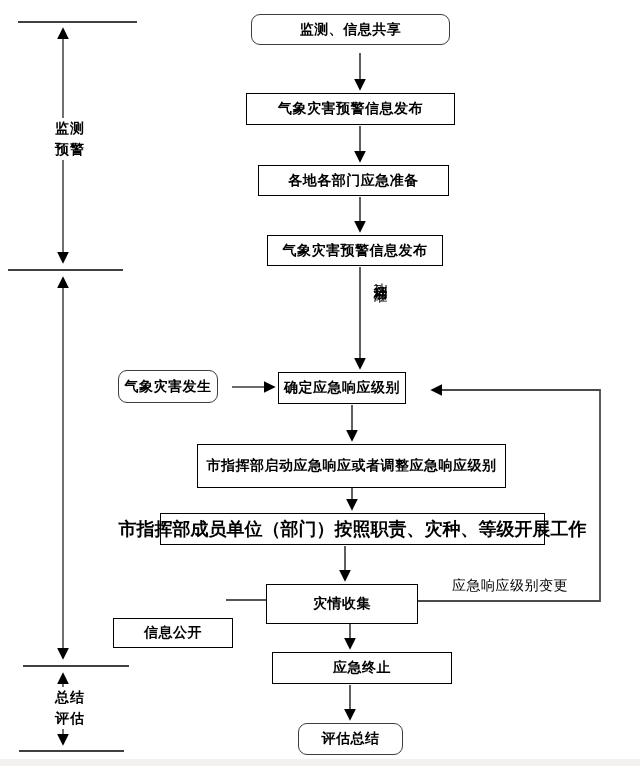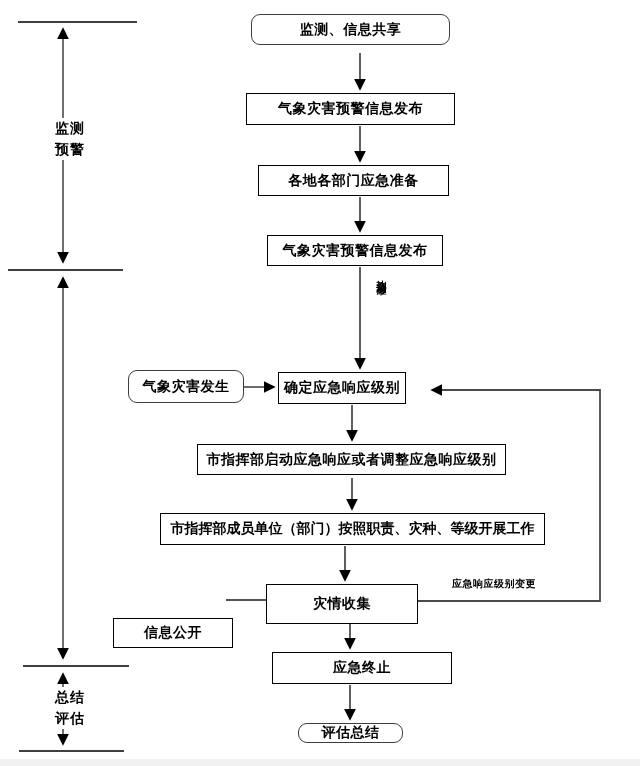--- a/index.html
+++ b/index.html
@@ -32,21 +32,21 @@
     text-align:center;
     font-size:14px;font-weight:bold;color:#000;
     line-height:21px;
     white-space:pre-line;
     background:#ffffff;
     z-index:3;
     letter-spacing:1px;
   }
   .edge-label{
     position:absolute;
-    font-size:10px;font-weight:bold;color:#000;
+    font-size:14px;font-weight:normal;color:#000;
     z-index:3;
     letter-spacing:0.5px;
   }
   .edge-label.vertical{
     writing-mode:vertical-rl;
     text-orientation:upright;
     line-height:18px;
     letter-spacing:1px;
   }
   #bottom-strip{
@@ -101,34 +101,34 @@
 评估</div>
 
   <div class="node rounded" style="left:251px;top:14px;width:199px;height:31px">监测、信息共享</div>
 
   <div class="node" style="left:246px;top:93px;width:209px;height:32px">气象灾害预警信息发布</div>
 
   <div class="node" style="left:258px;top:165px;width:191px;height:31px">各地各部门应急准备</div>
 
   <div class="node" style="left:267px;top:235px;width:176px;height:31px">气象灾害预警信息发布</div>
 
-  <div class="node rounded" style="left:128px;top:370px;width:116px;height:33px">气象灾害发生</div>
+  <div class="node rounded" style="left:118px;top:370px;width:100px;height:33px">气象灾害发生</div>
 
   <div class="node" style="left:278px;top:372px;width:128px;height:32px">确定应急响应级别</div>
 
-  <div class="node" style="left:197px;top:444px;width:309px;height:31px">市指挥部启动应急响应或者调整应急响应级别</div>
+  <div class="node" style="left:197px;top:444px;width:309px;height:44px">市指挥部启动应急响应或者调整应急响应级别</div>
 
-  <div class="node" style="left:160px;top:513px;width:385px;height:32px;font-size:14px;letter-spacing:0">市指挥部成员单位（部门）按照职责、灾种、等级开展工作</div>
+  <div class="node" style="left:160px;top:513px;width:385px;height:32px;font-size:18px;letter-spacing:0">市指挥部成员单位（部门）按照职责、灾种、等级开展工作</div>
 
   <div class="node" style="left:113px;top:618px;width:120px;height:30px">信息公开</div>
 
   <div class="node" style="left:266px;top:584px;width:152px;height:40px">灾情收集</div>
 
   <div class="node" style="left:272px;top:652px;width:180px;height:32px">应急终止</div>
 
-  <div class="node rounded" style="left:298px;top:723px;width:105px;height:20px">评估总结</div>
+  <div class="node rounded" style="left:298px;top:723px;width:105px;height:32px">评估总结</div>
 
   <div class="edge-label vertical" style="left:372px;top:272px;height:92px">达到启动标准</div>
 
   <div class="edge-label" style="left:452px;top:577px">应急响应级别变更</div>
 
   <div id="bottom-strip"></div>
 </div>
 
 </body></html>

